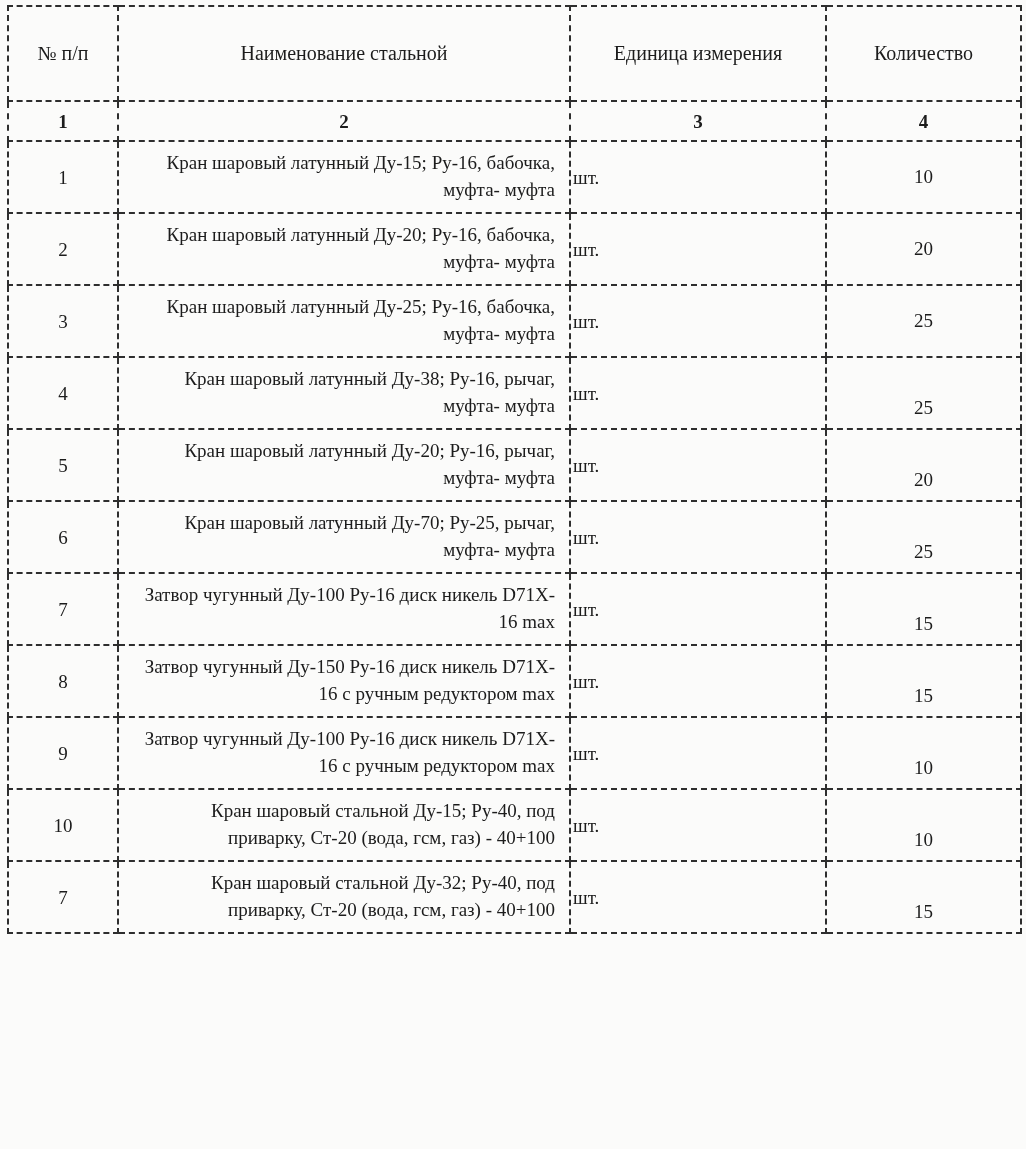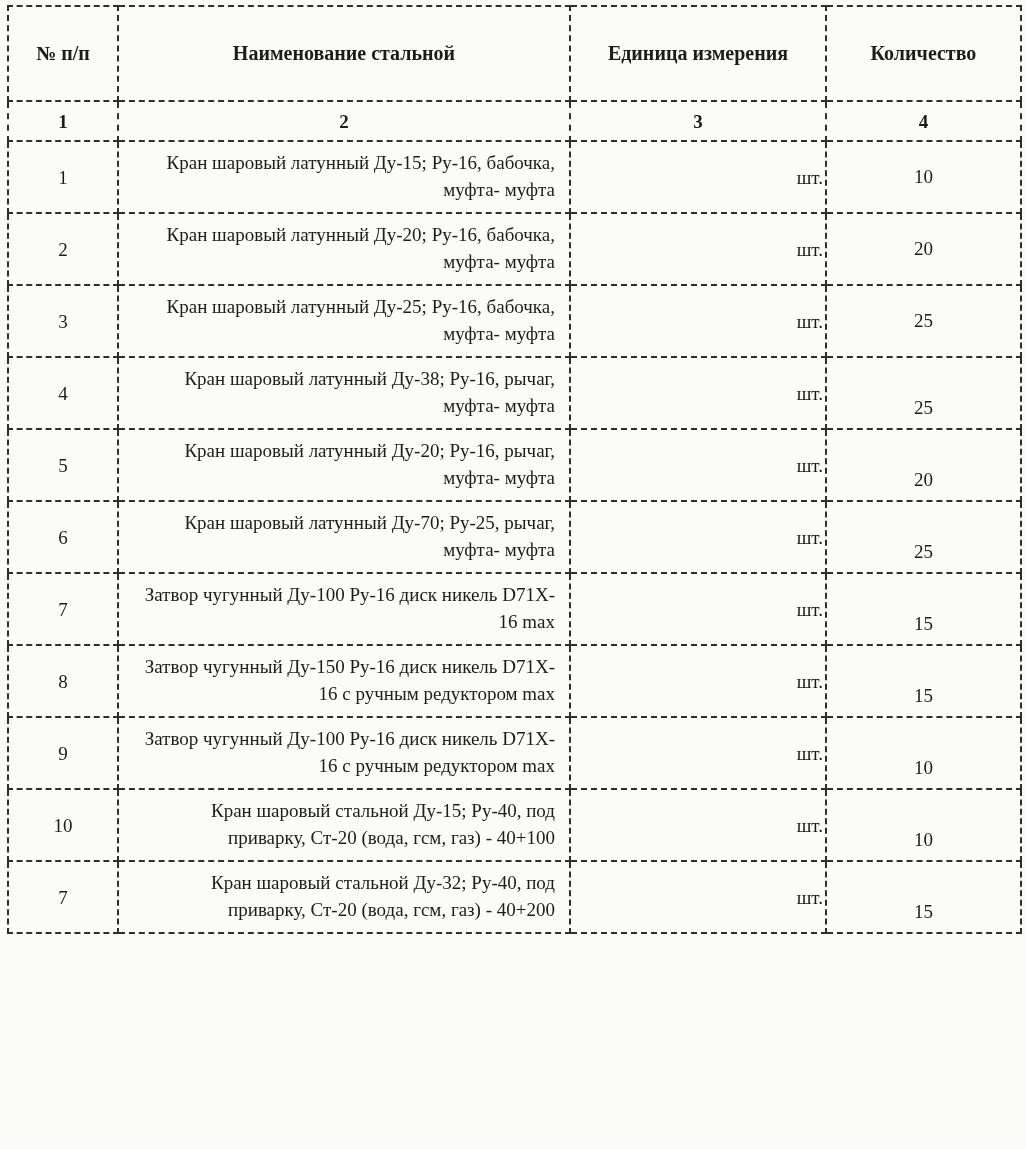--- a/index.html
+++ b/index.html
@@ -29,21 +29,21 @@
     box-sizing: border-box;
   }
   
   col.c-num  { width: 110px; }
   col.c-name { width: 452px; }
   col.c-unit { width: 256px; }
   col.c-qty  { width: 195px; }
 
   tr.header-row { height: 95px; }
   tr.header-row th {
-    font-weight: bold;
+    font-weight: normal;
     font-size: 20px;
     text-align: center;
     vertical-align: middle;
     padding: 4px 8px;
   }
   tr.colnum-row { height: 40px; }
   tr.colnum-row td {
     font-weight: bold;
     font-size: 19px;
     text-align: center;
@@ -55,21 +55,21 @@
     text-align: center;
     vertical-align: middle;
     padding: 2px;
   }
   td.cell-name {
     text-align: right;
     vertical-align: middle;
     padding: 3px 14px 5px 11px;
   }
   td.cell-unit {
-    text-align: right;
+    text-align: left;
     vertical-align: middle;
     padding: 2px;
   }
   td.cell-qty {
     text-align: center;
     vertical-align: middle;
     padding: 2px 2px 4px 2px;
   }
   td.cell-qty.qty-bottom {
     vertical-align: bottom;
@@ -157,19 +157,19 @@
           <td class="cell-qty qty-bottom">10</td>
         </tr>
         <tr>
           <td class="cell-num">10</td>
           <td class="cell-name">Кран шаровый стальной Ду-15; Ру-40, под приварку, Ст-20 (вода, гсм, газ) - 40+100</td>
           <td class="cell-unit">шт.</td>
           <td class="cell-qty qty-bottom">10</td>
         </tr>
         <tr>
           <td class="cell-num">7</td>
-          <td class="cell-name">Кран шаровый стальной Ду-32; Ру-40, под приварку, Ст-20 (вода, гсм, газ) - 40+200</td>
+          <td class="cell-name">Кран шаровый стальной Ду-32; Ру-40, под приварку, Ст-20 (вода, гсм, газ) - 40+100</td>
           <td class="cell-unit">шт.</td>
           <td class="cell-qty qty-bottom">15</td>
         </tr>
       </tbody>
   </table>
 </div>
 
 </body></html>

